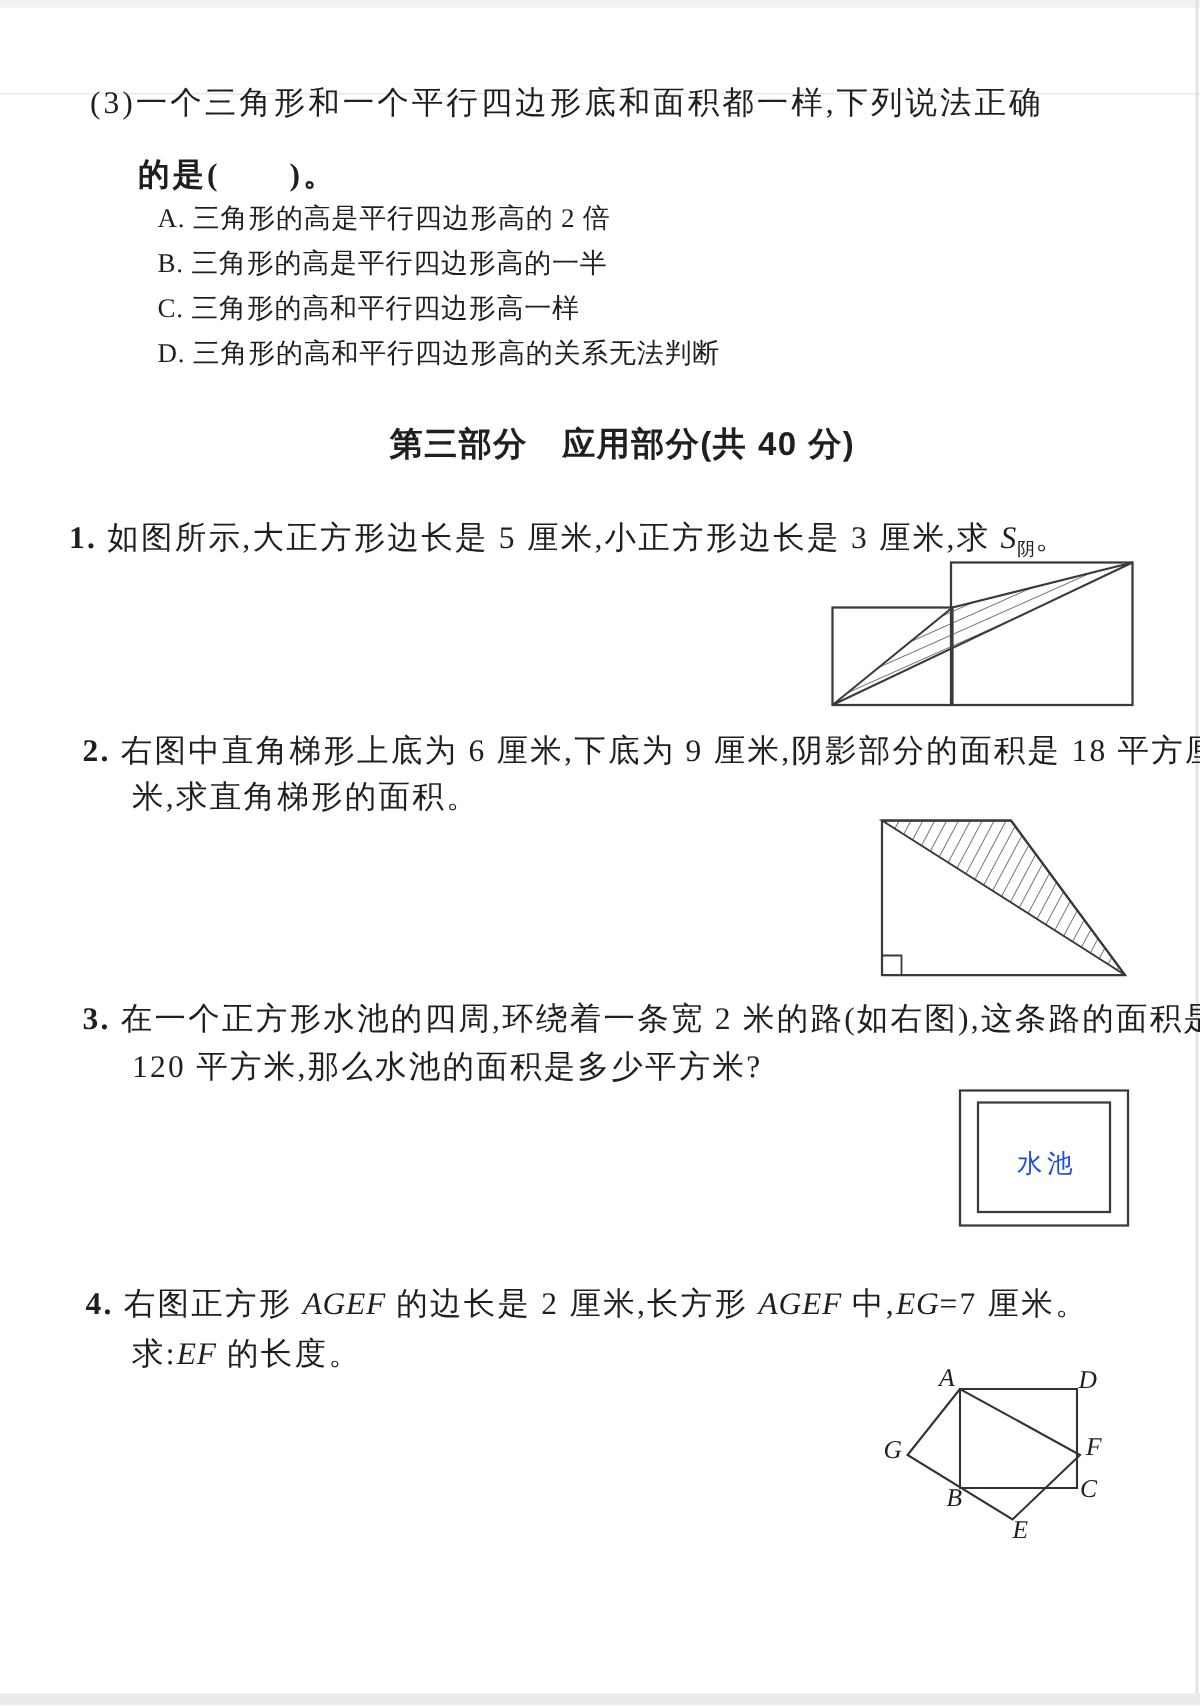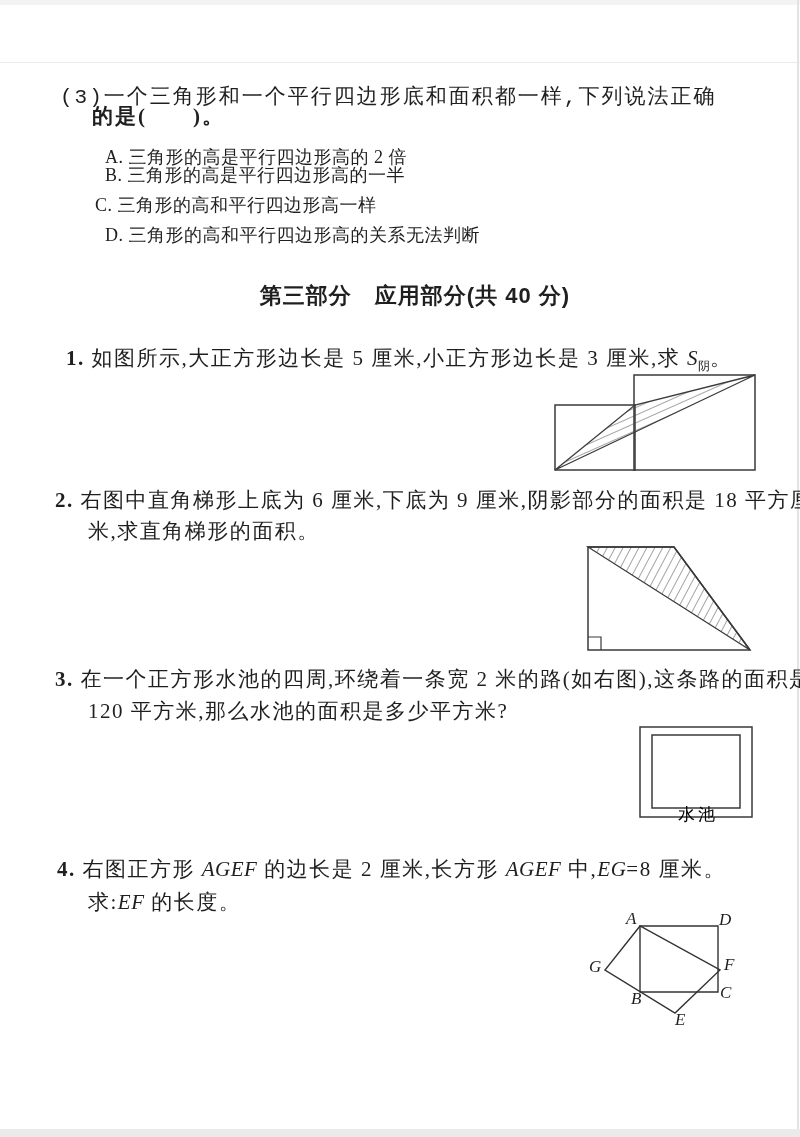--- a/index.html
+++ b/index.html
@@ -30,22 +30,22 @@
   .seg-i{font-style:italic;font-family:"Liberation Serif",serif;letter-spacing:0.5px;}
   .seg-sub{font-size:12px;vertical-align:-5px;letter-spacing:0;}
   .fig{position:absolute;z-index:2;}
   .fig svg{display:block;}
   .fig-label{
     position:absolute;font-style:italic;font-size:17px;
     font-family:"Liberation Serif",serif;color:var(--ink);
     line-height:1;white-space:nowrap;
   }
   .pool-label{
-    position:absolute;font-size:17px;letter-spacing:3px;color:#000000;
-    font-family:"Liberation Serif",serif;white-space:nowrap;margin-top:39px;
+    position:absolute;font-size:17px;letter-spacing:3px;color:#1d4ed8;
+    font-family:"Liberation Serif",serif;white-space:nowrap;
   }
   .watermark{
     position:absolute;left:362px;top:992px;z-index:1;
     font-family:"Liberation Sans","DejaVu Sans",sans-serif;
     font-weight:800;font-size:74px;letter-spacing:3px;
     color:var(--wm);white-space:nowrap;user-select:none;
   }
   .artifact{position:absolute;z-index:0;}
   .top-strip{left:0;top:0;width:800px;height:5px;background:#f3f3f3;}
   .top-rule{left:0;top:62px;width:800px;height:1px;background:#eaeaea;}
@@ -59,30 +59,30 @@
 <div class="page">
 
   <div class="artifact top-strip"></div>
   <div class="artifact top-rule"></div>
   <div class="artifact right-rule"></div>
   <div class="artifact bottom-strip"></div>
 
 
   <div class="content">
 
-    <div class="abs stem" style="left:60px;top:82px;font-family:Liberation Mono, monospace;">(3)一个三角形和一个平行四边形底和面积都一样,下列说法正确</div>
+    <div class="abs stem" style="left:60px;top:54px;">(3)一个三角形和一个平行四边形底和面积都一样,下列说法正确</div>
     <div class="abs stem" style="left:92px;top:102px;font-weight:bold;">的是(　　)。</div>
-    <div class="abs opt" style="left:105px;top:133px;margin-top:12px;">A. 三角形的高是平行四边形高的 2 倍</div>
+    <div class="abs opt" style="left:105px;top:133px;">A. 三角形的高是平行四边形高的 2 倍</div>
     <div class="abs opt" style="left:105px;top:163px;">B. 三角形的高是平行四边形高的一半</div>
-    <div class="abs opt" style="left:95px;top:193px;">C. 三角形的高和平行四边形高一样</div>
+    <div class="abs opt" style="left:105px;top:193px;">C. 三角形的高和平行四边形高一样</div>
     <div class="abs opt" style="left:105px;top:223px;">D. 三角形的高和平行四边形高的关系无法判断</div>
 
     <div class="abs header" style="left:0;top:281px;">第三部分　应用部分(共 40 分)</div>
 
-    <div class="abs prob" style="left:66px;top:344px;"><span class="num">1.</span><span><span> 如图所示,大正方形边长是 5 厘米,小正方形边长是 3 厘米,求 </span><span class="seg-i">S</span><span class="seg-sub">阴</span><span>。</span></span></div>
+    <div class="abs prob" style="left:46px;top:344px;"><span class="num">1.</span><span><span> 如图所示,大正方形边长是 5 厘米,小正方形边长是 3 厘米,求 </span><span class="seg-i">S</span><span class="seg-sub">阴</span><span>。</span></span></div>
 
     <div class="fig" style="left:549px;top:369px;">
       <svg width="212" height="106" viewBox="0 0 212 106">
         <defs>
           <pattern id="hatch1" width="7" height="7" patternUnits="userSpaceOnUse" patternTransform="rotate(-24)">
             <line x1="0" y1="0" x2="7" y2="0" stroke="#4a4a4a" stroke-width="1"></line>
           </pattern>
         </defs>
         <rect x="85" y="6" width="121" height="95" fill="none" stroke="#3a3a3a" stroke-width="1.5"></rect>
         <rect x="6" y="36" width="80" height="65" fill="none" stroke="#3a3a3a" stroke-width="1.5"></rect>
@@ -110,21 +110,21 @@
     <div class="abs prob" style="left:88px;top:697px;">120 平方米,那么水池的面积是多少平方米?</div>
 
     <div class="fig" style="left:634px;top:721px;">
       <svg width="126" height="101" viewBox="0 0 126 101">
         <rect x="6" y="6" width="112" height="90" fill="none" stroke="#3a3a3a" stroke-width="1.5"></rect>
         <rect x="18" y="14" width="88" height="73" fill="none" stroke="#3a3a3a" stroke-width="1.5"></rect>
       </svg>
       <span class="pool-label" style="left:44px;top:43px;">水池</span>
     </div>
 
-    <div class="abs prob" style="left:57px;top:855px;"><span class="num">4.</span><span><span> 右图正方形 </span><span class="seg-i">AGEF</span><span> 的边长是 2 厘米,长方形 </span><span class="seg-i">AGEF</span><span> 中,</span><span class="seg-i">EG</span><span>=8 厘米。</span></span></div>
+    <div class="abs prob" style="left:57px;top:855px;"><span class="num">4.</span><span><span> 右图正方形 </span><span class="seg-i">AGEF</span><span> 的边长是 2 厘米,长方形 </span><span class="seg-i">AGEF</span><span> 中,</span><span class="seg-i">EG</span><span>=7 厘米。</span></span></div>
     <div class="abs prob" style="left:88px;top:888px;"><span>求:</span><span class="seg-i">EF</span><span> 的长度。</span></div>
 
     <div class="fig" style="left:588px;top:906px;">
       <svg width="160" height="125" viewBox="0 0 160 125">
         <polygon points="52,20 130,20 130,86 52,86" fill="none" stroke="#333" stroke-width="1.4"></polygon>
         <polygon points="52,20 17,64 87,107 132,64" fill="none" stroke="#333" stroke-width="1.4"></polygon>
       </svg>
       <span class="fig-label" style="left:38px;top:4px;">A</span>
       <span class="fig-label" style="left:131px;top:5px;">D</span>
       <span class="fig-label" style="left:1px;top:52px;">G</span>

